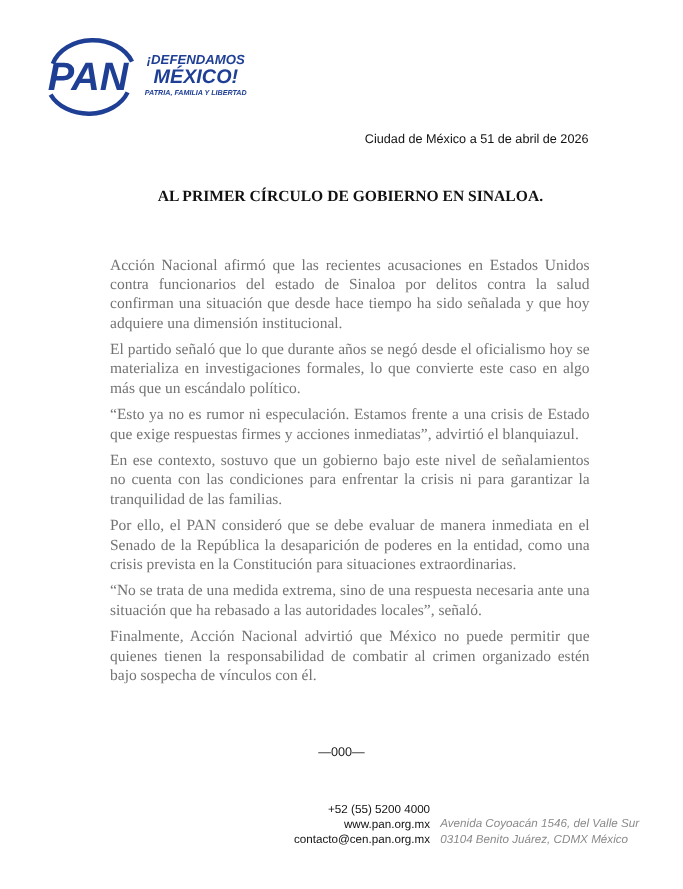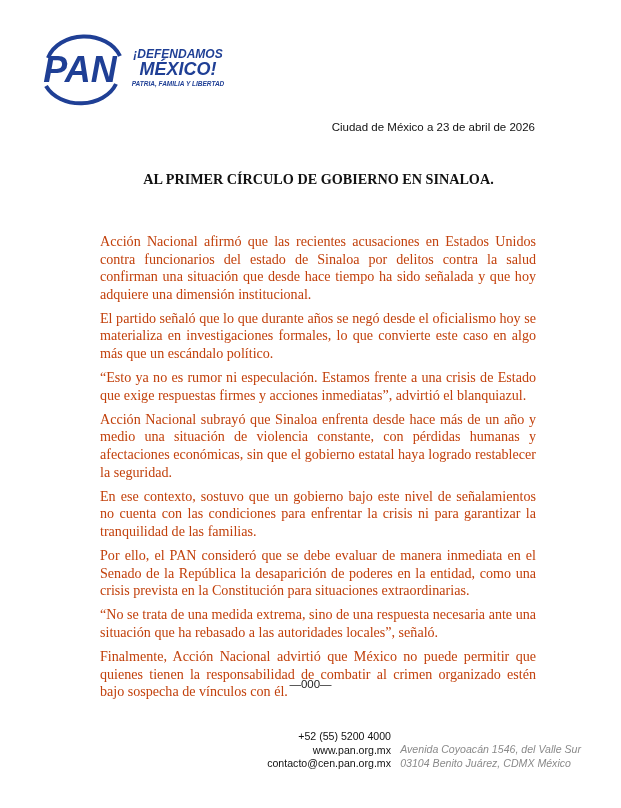--- a/index.html
+++ b/index.html
@@ -18,21 +18,21 @@
       position: absolute; left: 96px; width: 445px; top: 171px;
       text-align: center;
       font-family: "Liberation Serif", serif; font-weight: bold;
       font-size: 14.2px; line-height: 17px; color: #111;
     }
 
     .body-text {
       position: absolute; left: 100px; width: 436px; top: 233px;
       font-family: "Liberation Serif", serif;
       font-size: 14.1px; line-height: 17.6px;
-      text-align: justify; color: #c2410c;
+      text-align: justify; color: #737373;
     }
     .body-text p { margin-bottom: 6.5px; }
 
     .closing {
       position: absolute; left: 0; width: 621px; top: 678px;
       text-align: center;
       font-family: "Liberation Sans", sans-serif; font-size: 11.5px; color: #222;
     }
 
     .contact {
@@ -58,31 +58,30 @@
 </div>
 
 <div class="slogan">
   <svg width="95" height="46" viewBox="0 0 95 46">
     <text x="47" y="12" text-anchor="middle" font-family="Liberation Sans, sans-serif" font-weight="bold" font-style="italic" font-size="12" fill="#1f3f95">¡DEFENDAMOS</text>
     <text x="47" y="29" text-anchor="middle" font-family="Liberation Sans, sans-serif" font-weight="bold" font-style="italic" font-size="18" fill="#1f3f95">MÉXICO!</text>
     <text x="47" y="40" text-anchor="middle" font-family="Liberation Sans, sans-serif" font-weight="bold" font-style="italic" font-size="6.5" fill="#1f3f95">PATRIA, FAMILIA Y LIBERTAD</text>
   </svg>
 </div>
 
-<div class="date">Ciudad de México a 23 de abril de 2026</div>
+<div class="date">Ciudad de México a 51 de abril de 2026</div>
 
 <div class="title">
   <div>AL PRIMER CÍRCULO DE GOBIERNO EN SINALOA.</div>
 </div>
 
 <div class="body-text">
   <p>Acción Nacional afirmó que las recientes acusaciones en Estados Unidos contra funcionarios del estado de Sinaloa por delitos contra la salud confirman una situación que desde hace tiempo ha sido señalada y que hoy adquiere una dimensión institucional.</p>
   <p>El partido señaló que lo que durante años se negó desde el oficialismo hoy se materializa en investigaciones formales, lo que convierte este caso en algo más que un escándalo político.</p>
   <p>“Esto ya no es rumor ni especulación. Estamos frente a una crisis de Estado que exige respuestas firmes y acciones inmediatas”, advirtió el blanquiazul.</p>
-  <p>Acción Nacional subrayó que Sinaloa enfrenta desde hace más de un año y medio una situación de violencia constante, con pérdidas humanas y afectaciones económicas, sin que el gobierno estatal haya logrado restablecer la seguridad.</p>
   <p>En ese contexto, sostuvo que un gobierno bajo este nivel de señalamientos no cuenta con las condiciones para enfrentar la crisis ni para garantizar la tranquilidad de las familias.</p>
   <p>Por ello, el PAN consideró que se debe evaluar de manera inmediata en el Senado de la República la desaparición de poderes en la entidad, como una crisis prevista en la Constitución para situaciones extraordinarias.</p>
   <p>“No se trata de una medida extrema, sino de una respuesta necesaria ante una situación que ha rebasado a las autoridades locales”, señaló.</p>
   <p>Finalmente, Acción Nacional advirtió que México no puede permitir que quienes tienen la responsabilidad de combatir al crimen organizado estén bajo sospecha de vínculos con él.</p>
 </div>
 
 <div class="closing">—000—</div>
 
 <div class="contact">
   <div>+52 (55) 5200 4000</div>

